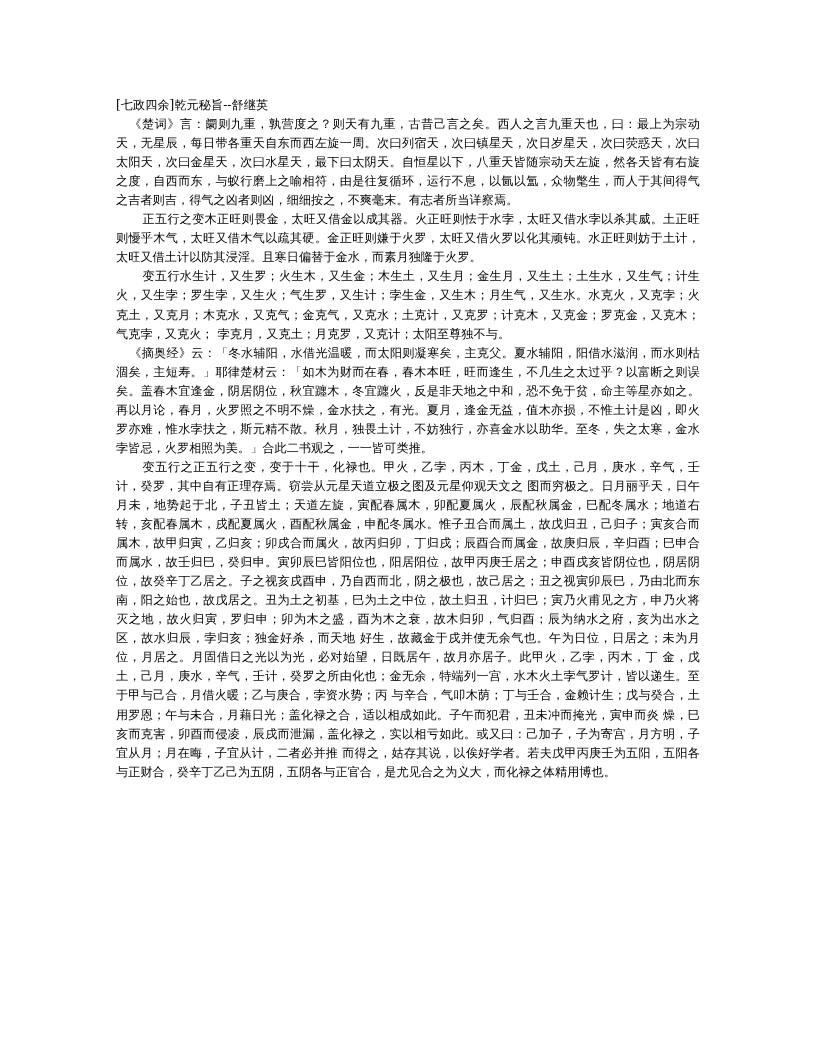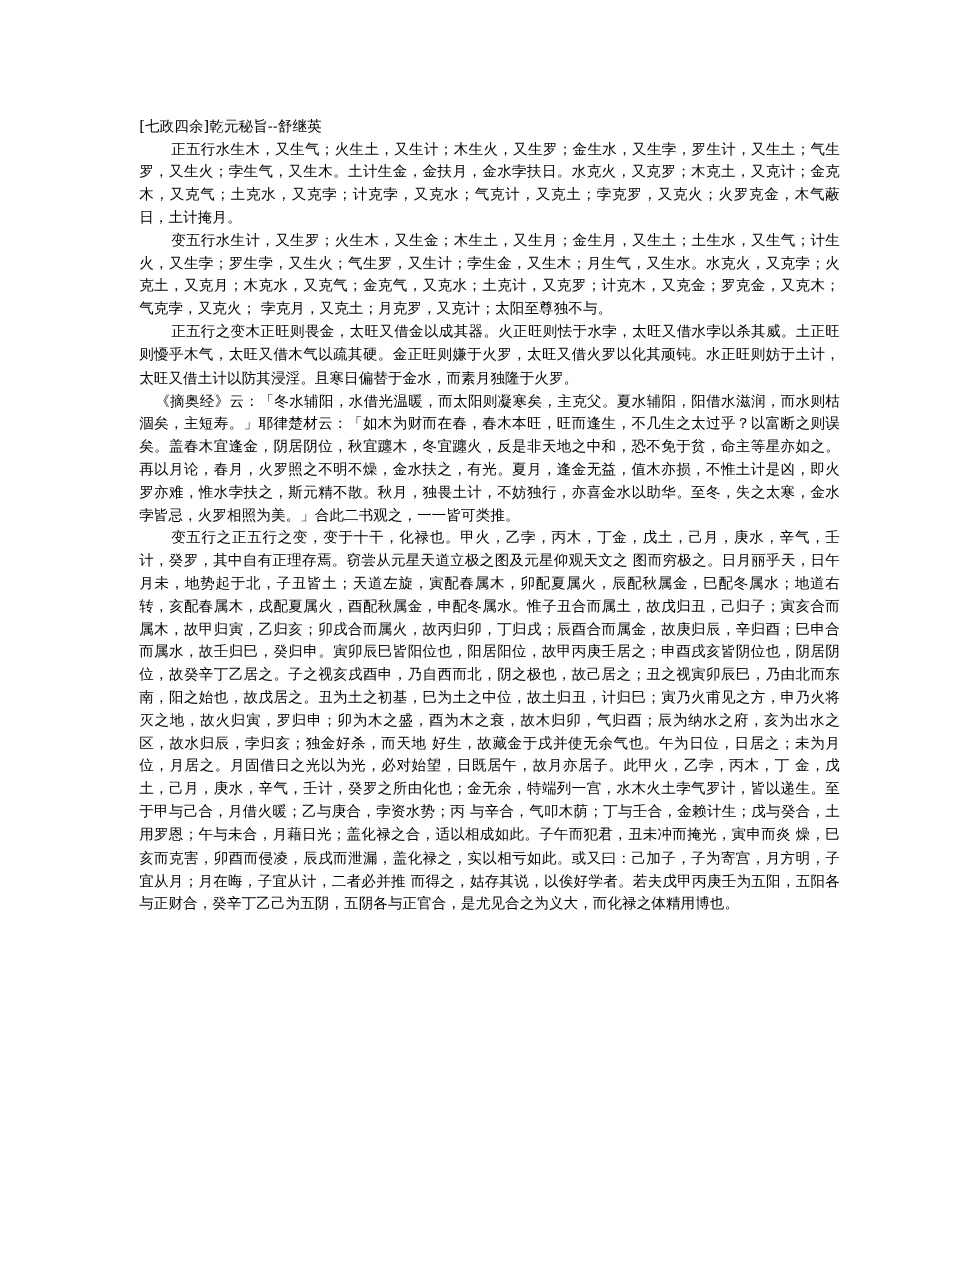--- a/index.html
+++ b/index.html
@@ -54,26 +54,26 @@
   }
 </style>
 </head>
 <body>
 
 <div class="page">
   <div class="doc-body">
 
     <p class="para para-title">[七政四余]乾元秘旨--舒继英</p>
 
+    <p class="para para-indent1">《楚词》言：阛则九重，孰营度之？则天有九重，古昔己言之矣。西人之言九重天也，曰：最上为宗动天，无星辰，每日带各重天自东而西左旋一周。次曰列宿天，次曰镇星天，次日岁星天，次曰荧惑天，次曰太阳天，次曰金星天，次曰水星天，最下曰太阴天。自恒星以下，八重天皆随宗动天左旋，然各天皆有右旋之度，自西而东，与蚁行磨上之喻相符，由是往复循环，运行不息，以氤以氲，众物氅生，而人于其间得气之吉者则吉，得气之凶者则凶，细细按之，不爽毫末。有志者所当详察焉。</p>
 
-    <p class="para para-indent2">正五行水生木，又生气；火生土，又生计；木生火，又生罗；金生水，又生孛，罗生计，又生土；气生罗，又生火；孛生气，又生木。土计生金，金扶月，金水孛扶日。水克火，又克罗；木克土，又克计；金克木，又克气；土克水，又克孛；计克孛，又克水；气克计，又克土；孛克罗，又克火；火罗克金，木气蔽日，土计掩月。</p>
+
+    <p class="para para-indent2">正五行之变木正旺则畏金，太旺又借金以成其器。火正旺则怯于水孛，太旺又借水孛以杀其威。土正旺则懮乎木气，太旺又借木气以疏其硬。金正旺则嫌于火罗，太旺又借火罗以化其顽钝。水正旺则妨于土计，太旺又借土计以防其浸淫。且寒日偏替于金水，而素月独隆于火罗。</p>
 
     <p class="para para-indent2">变五行水生计，又生罗；火生木，又生金；木生土，又生月；金生月，又生土；土生水，又生气；计生火，又生孛；罗生孛，又生火；气生罗，又生计；孛生金，又生木；月生气，又生水。水克火，又克孛；火克土，又克月；木克水，又克气；金克气，又克水；土克计，又克罗；计克木，又克金；罗克金，又克木；气克孛，又克火； 孛克月，又克土；月克罗，又克计；太阳至尊独不与。</p>
-
-    <p class="para para-indent2">正五行之变木正旺则畏金，太旺又借金以成其器。火正旺则怯于水孛，太旺又借水孛以杀其威。土正旺则懮乎木气，太旺又借木气以疏其硬。金正旺则嫌于火罗，太旺又借火罗以化其顽钝。水正旺则妨于土计，太旺又借土计以防其浸淫。且寒日偏替于金水，而素月独隆于火罗。</p>
 
     <p class="para para-indent1">《摘奥经》云：「冬水辅阳，水借光温暖，而太阳则凝寒矣，主克父。夏水辅阳，阳借水滋润，而水则枯涸矣，主短寿。」耶律楚材云：「如木为财而在春，春木本旺，旺而逢生，不几生之太过乎？以富断之则误矣。盖春木宜逢金，阴居阴位，秋宜躔木，冬宜躔火，反是非天地之中和，恐不免于贫，命主等星亦如之。再以月论，春月，火罗照之不明不燥，金水扶之，有光。夏月，逢金无益，值木亦损，不惟土计是凶，即火罗亦难，惟水孛扶之，斯元精不散。秋月，独畏土计，不妨独行，亦喜金水以助华。至冬，失之太寒，金水孛皆忌，火罗相照为美。」合此二书观之，一一皆可类推。</p>
 
     <p class="para para-indent2">变五行之正五行之变，变于十干，化禄也。甲火，乙孛，丙木，丁金，戊土，己月，庚水，辛气，壬计，癸罗，其中自有正理存焉。窃尝从元星天道立极之图及元星仰观天文之 图而穷极之。日月丽乎天，日午月未，地势起于北，子丑皆土；天道左旋，寅配春属木，卯配夏属火，辰配秋属金，巳配冬属水；地道右转，亥配春属木，戌配夏属火，酉配秋属金，申配冬属水。惟子丑合而属土，故戊归丑，己归子；寅亥合而属木，故甲归寅，乙归亥；卯戌合而属火，故丙归卯，丁归戌；辰酉合而属金，故庚归辰，辛归酉；巳申合而属水，故壬归巳，癸归申。寅卯辰巳皆阳位也，阳居阳位，故甲丙庚壬居之；申酉戌亥皆阴位也，阴居阴位，故癸辛丁乙居之。子之视亥戌酉申，乃自西而北，阴之极也，故己居之；丑之视寅卯辰巳，乃由北而东南，阳之始也，故戊居之。丑为土之初基，巳为土之中位，故土归丑，计归巳；寅乃火甫见之方，申乃火将灭之地，故火归寅，罗归申；卯为木之盛，酉为木之衰，故木归卯，气归酉；辰为纳水之府，亥为出水之区，故水归辰，孛归亥；独金好杀，而天地 好生，故藏金于戌并使无余气也。午为日位，日居之；未为月位，月居之。月固借日之光以为光，必对始望，日既居午，故月亦居子。此甲火，乙孛，丙木，丁 金，戊土，己月，庚水，辛气，壬计，癸罗之所由化也；金无余，特端列一宫，水木火土孛气罗计，皆以递生。至于甲与己合，月借火暖；乙与庚合，孛资水势；丙 与辛合，气叩木荫；丁与壬合，金赖计生；戊与癸合，土用罗恩；午与未合，月藉日光；盖化禄之合，适以相成如此。子午而犯君，丑未冲而掩光，寅申而炎 燥，巳亥而克害，卯酉而侵凌，辰戌而泄漏，盖化禄之，实以相亏如此。或又曰：己加子，子为寄宫，月方明，子宜从月；月在晦，子宜从计，二者必并推 而得之，姑存其说，以俟好学者。若夫戊甲丙庚壬为五阳，五阳各与正财合，癸辛丁乙己为五阴，五阴各与正官合，是尤见合之为义大，而化禄之体精用博也。</p>
 
 
   </div>
 </div>
 
 </body></html>

